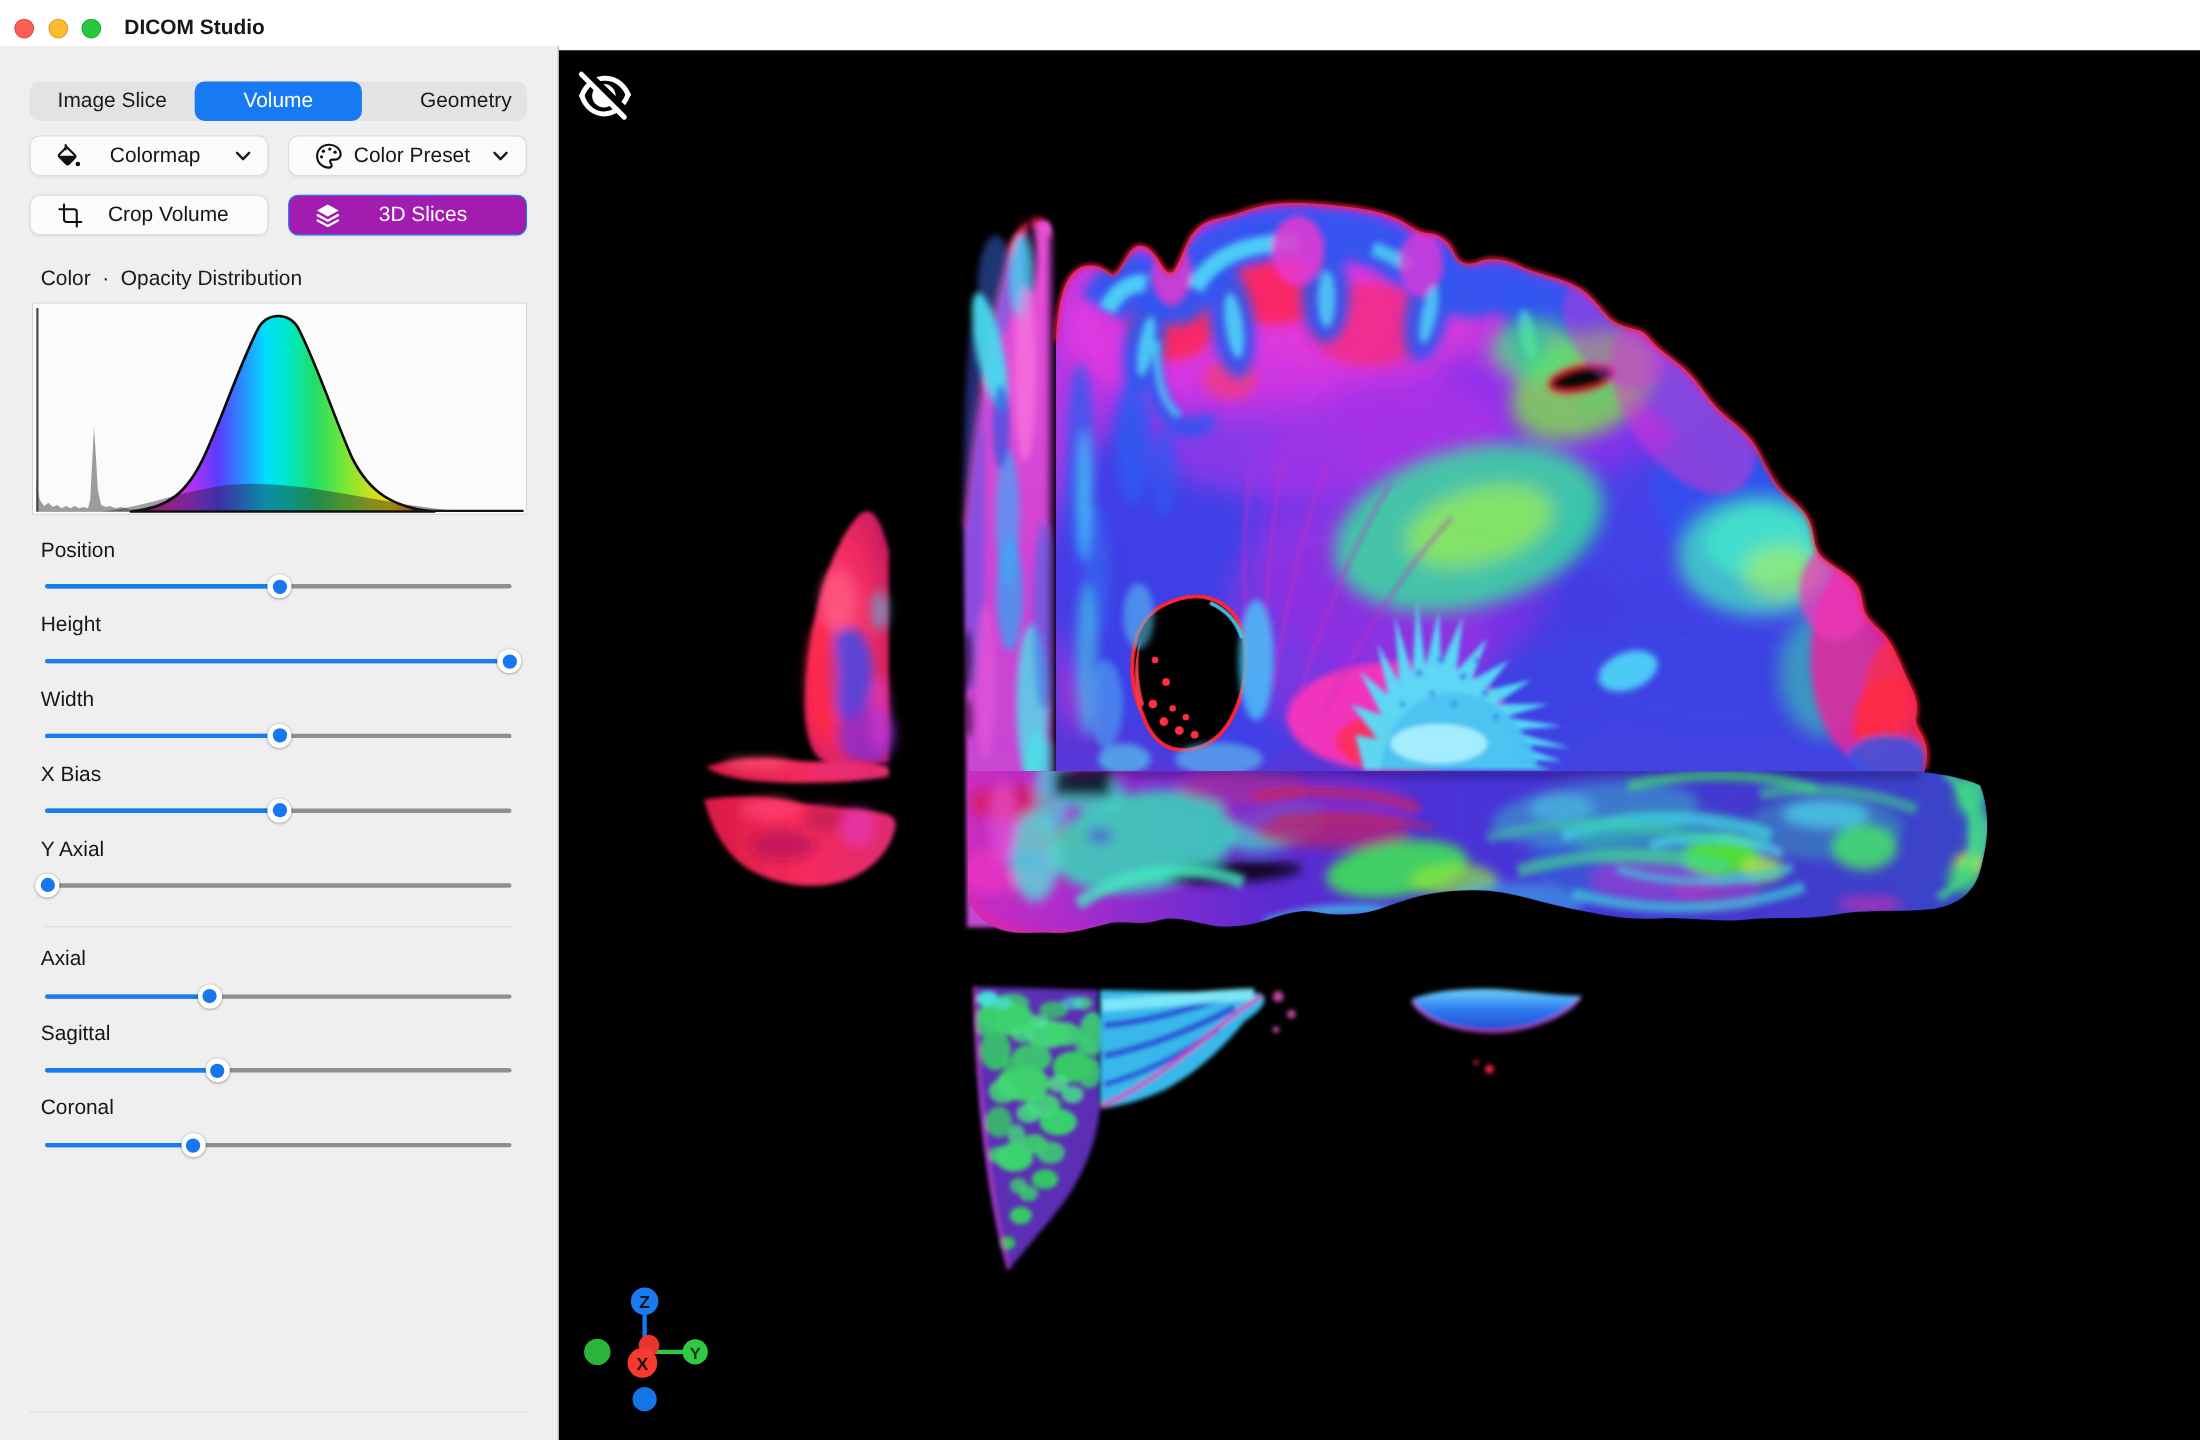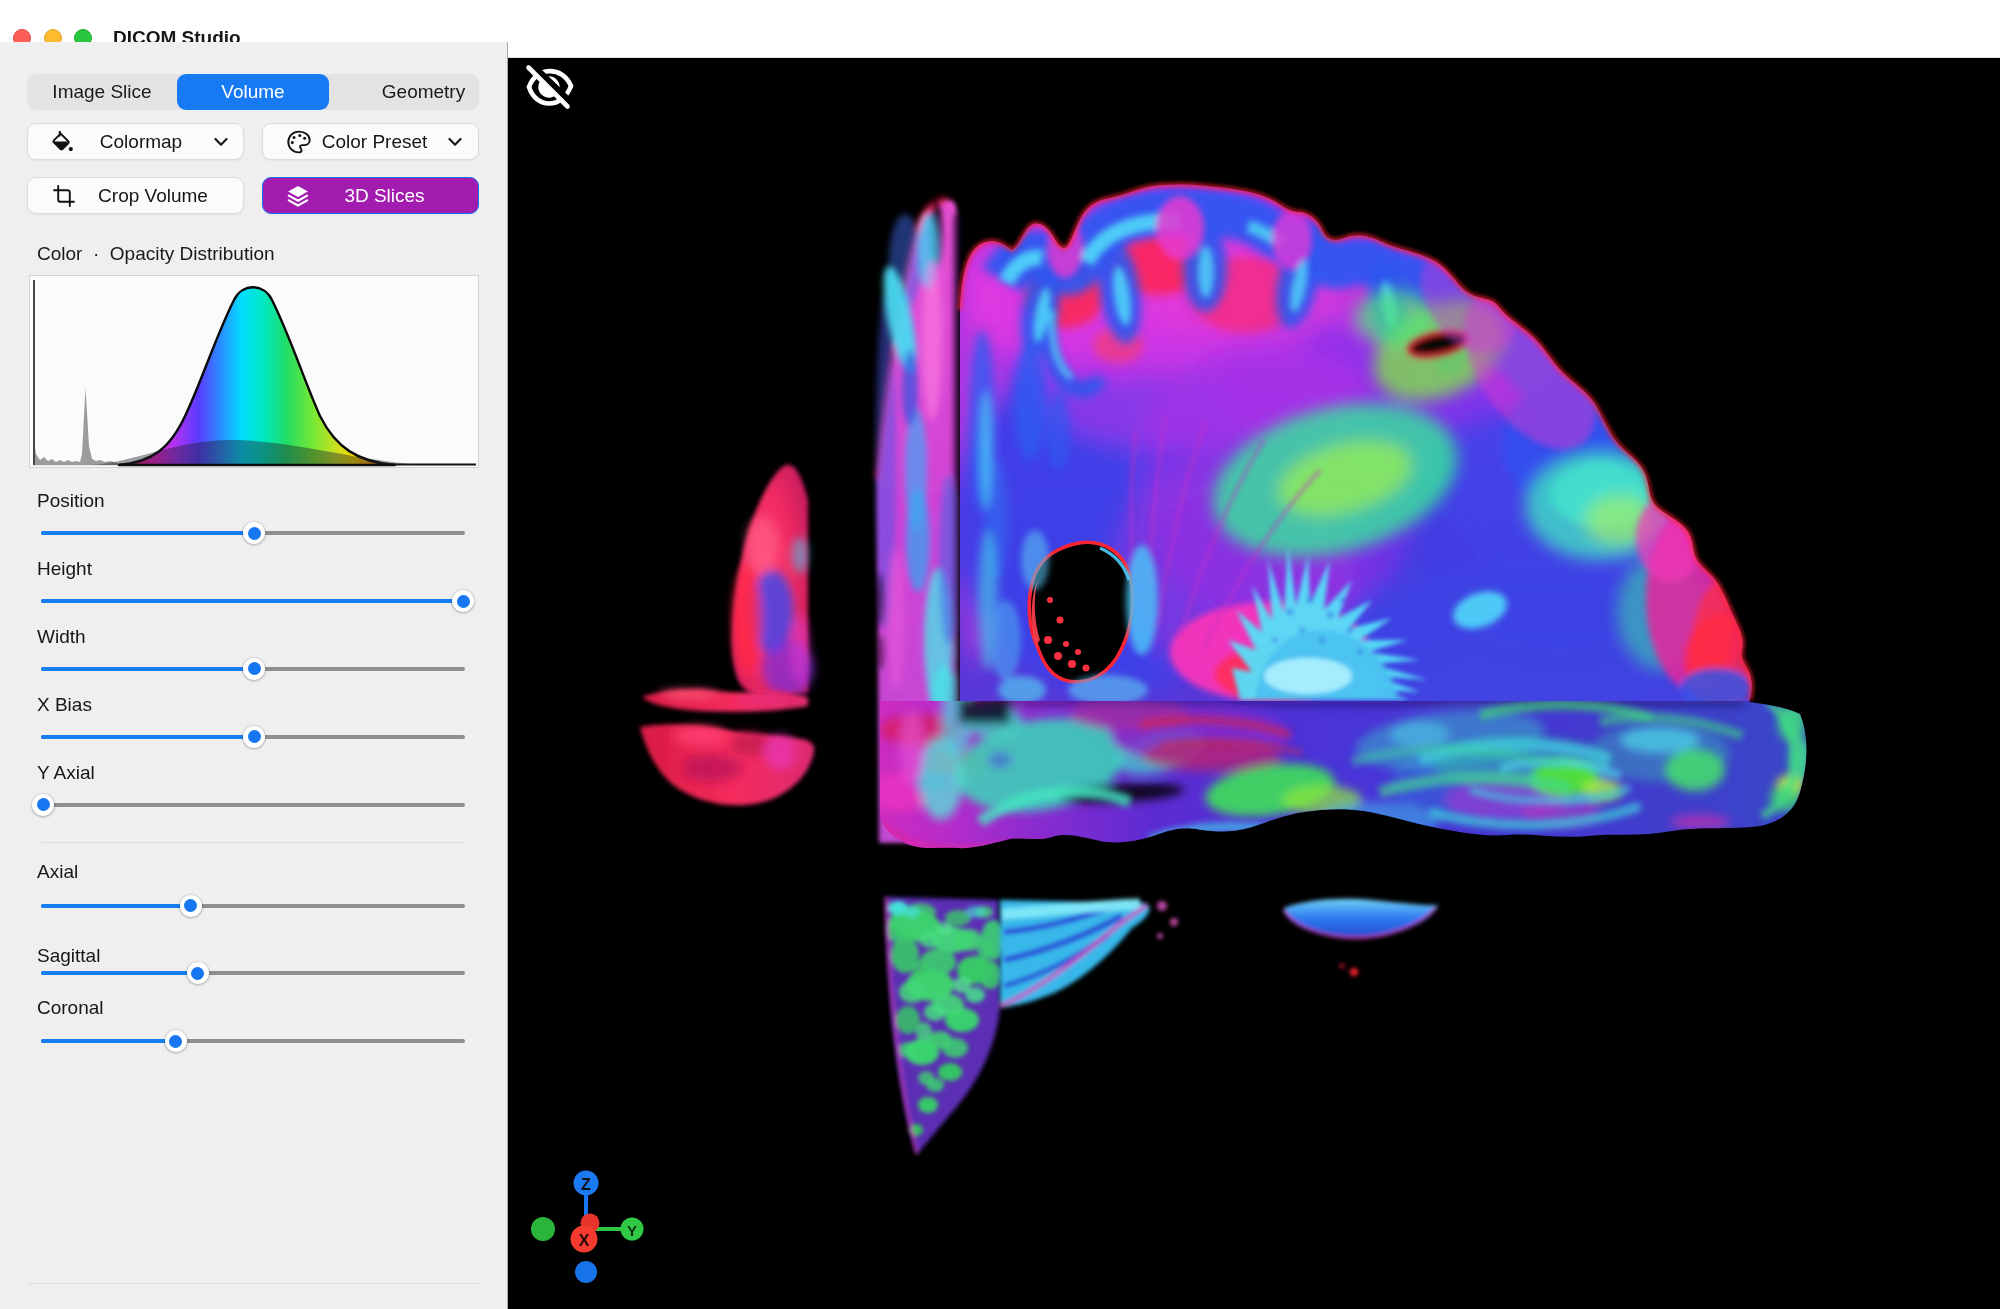--- a/index.html
+++ b/index.html
@@ -1,18 +1,18 @@
 <!DOCTYPE html>
 <html><head>
 <meta charset="utf-8">
 <style>
   * { margin:0; padding:0; box-sizing:border-box; }
   html,body { width:2000px; height:1309px; overflow:hidden; background:#fff;
     font-family:"Liberation Sans", sans-serif; }
-  .titlebar { position:absolute; left:0; top:16px; width:2000px; height:42px; background:#ffffff;
+  .titlebar { position:absolute; left:0; top:4px; width:2000px; height:42px; background:#ffffff;
     border-bottom:1px solid #e3e3e3; border-radius:11px 11px 0 0; }
   .tl { position:absolute; top:12.5px; width:18px; height:18px; border-radius:50%; }
   .tl.r { left:12.5px; background:#fc5f57; border:1px solid #e04740; }
   .tl.y { left:43.5px; background:#fdbc2e; border:1px solid #dd9f33; }
   .tl.g { left:74px;   background:#29c73f; border:1px solid #1dad2b; }
   .wtitle { position:absolute; left:113px; top:11px; font-size:19px; font-weight:bold; color:#171717; }
   .sidebar { position:absolute; left:0; top:42px; width:508px; height:1267px; background:#efefef;
     border-right:1px solid #a9a9a9; }
   .viewport { position:absolute; left:508px; top:43px; width:1492px; height:1266px; background:#000; }
 
@@ -550,21 +550,21 @@
     <div class="thumb" style="left:32px; top:751.5px;"></div>
 
     <div class="divider" style="top:800px;"></div>
 
     <div class="slabel" style="top:819px;">Axial</div>
     <div class="track" style="top:861.5px;">
       <div class="fill" style="width:149px;"></div>
     </div>
     <div class="thumb" style="left:179.5px; top:852.5px;"></div>
 
-    <div class="slabel" style="top:887px;margin-top:16px;">Sagittal</div>
+    <div class="slabel" style="top:887px;">Sagittal</div>
     <div class="track" style="top:929px;">
       <div class="fill" style="width:156px;"></div>
     </div>
     <div class="thumb" style="left:186.5px; top:920px;"></div>
 
     <div class="slabel" style="top:955px;">Coronal</div>
     <div class="track" style="top:997px;">
       <div class="fill" style="width:134px;"></div>
     </div>
     <div class="thumb" style="left:164.5px; top:988px;"></div>

